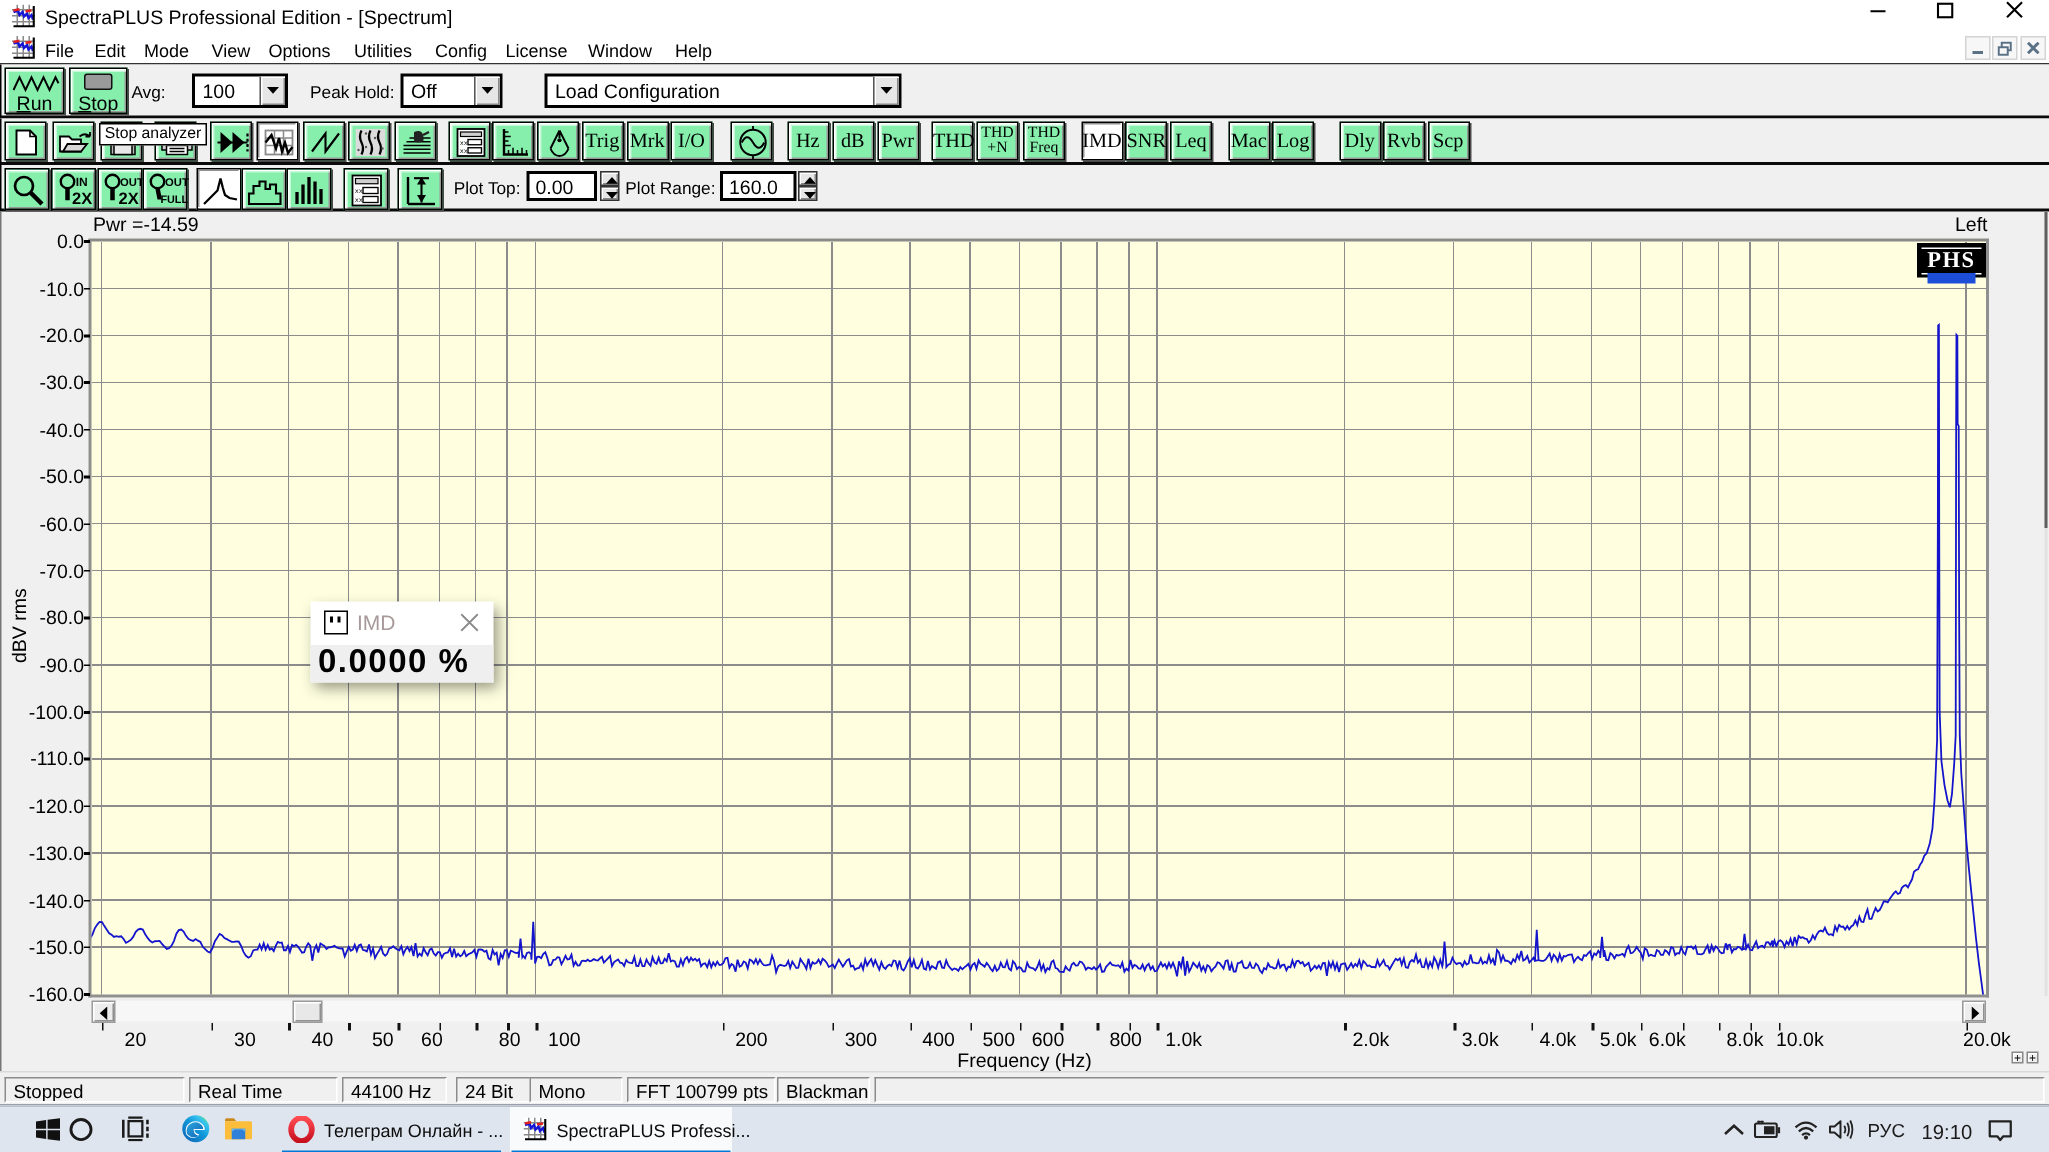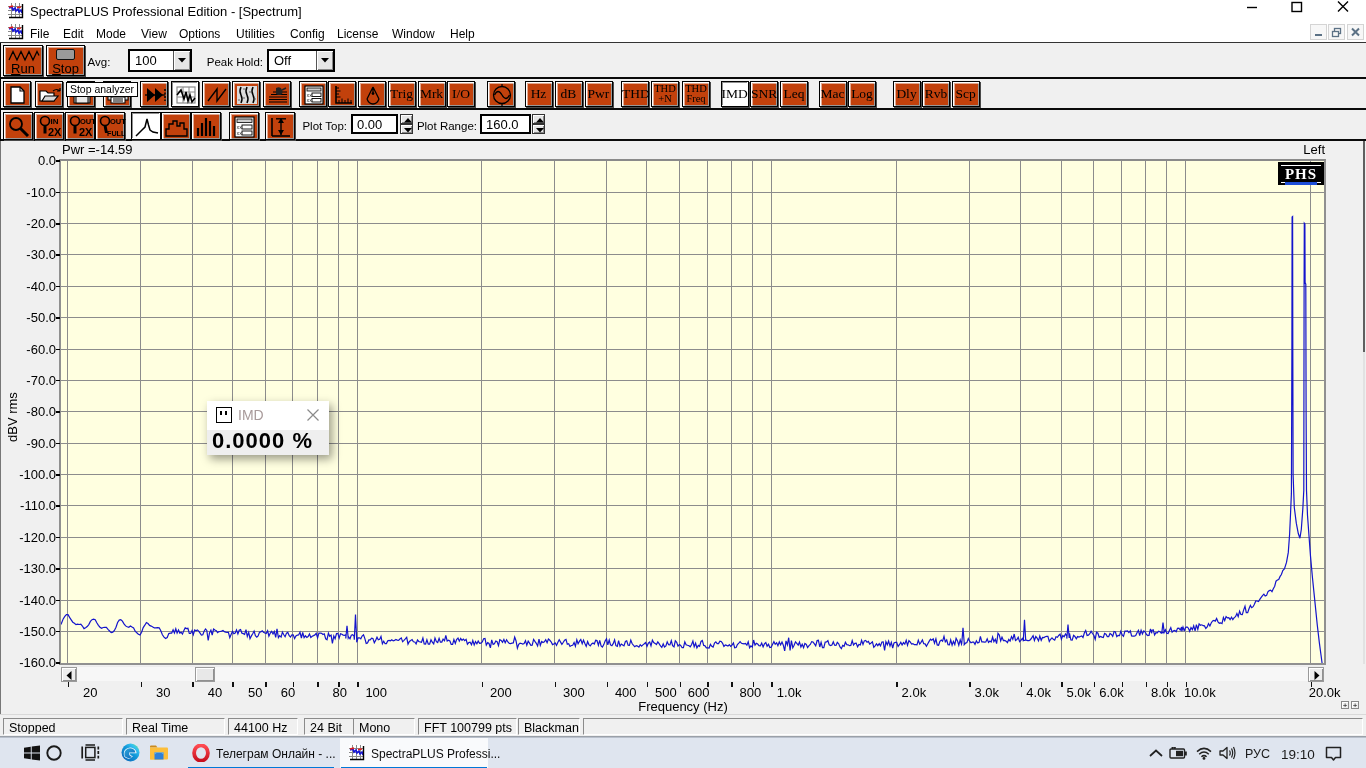--- a/index.html
+++ b/index.html
@@ -7,21 +7,21 @@
 
 #titlebar{left:0;top:0;width:1366px;height:22px;background:#fff}
 #title{left:30px;top:4px;font-size:13px}
 #menubar{left:0;top:22px;width:1366px;height:21px;background:#fff;border-bottom:1px solid #333}
 .menu{top:5px;font-size:12px}
 .mdib{top:2px;width:17px;height:16px;background:#f7f7f7;border:1px solid #d4d4d4}
 
 #tb1{left:0;top:43px;width:1366px;height:36px;background:#f0f0f0;border-bottom:2px solid #0a0a0a;border-left:1px solid #000}
 #tb2{left:0;top:79px;width:1366px;height:31px;background:#f0f0f0;border-bottom:2px solid #0a0a0a;border-left:1px solid #000}
 #tb3{left:0;top:110px;width:1366px;height:31px;background:#f0f0f0;border-bottom:2px solid #0a0a0a;border-left:1px solid #000}
-.tbtn{border:1px solid #000;background:#c2410c;box-shadow:inset 1px 1px 0 #fff,inset 2px 2px 0 rgba(255,255,255,.55),inset -1px -1px 0 #989898,1px 1px 0 #4a4a4a}
+.tbtn{border:1px solid #000;background:#86efac;box-shadow:inset 1px 1px 0 #fff,inset 2px 2px 0 rgba(255,255,255,.55),inset -1px -1px 0 #989898,1px 1px 0 #4a4a4a}
 .pressed{background:#fff;box-shadow:inset -1px -1px 0 #fff,inset 1px 1px 0 #909090,1px 1px 0 #4a4a4a}
 .b2{top:1.5px;width:28px;height:26px;text-align:center}
 .b3{top:1.5px;width:30px;height:28px;text-align:center}
 .serifbtn{font-family:"Liberation Serif",serif;font-size:13.5px;line-height:24px}
 .serifbtn2{font-family:"Liberation Serif",serif;font-size:10.5px;line-height:10.5px;padding-top:2px}
 .lbl{font-size:11.5px}
 .combo{height:23px;background:#fff;border:2px solid #000}
 .combo .txt{position:absolute;left:5px;top:2px;font-size:13px;white-space:nowrap}
 .carrow{position:absolute;right:0;top:0;width:17px;height:19px;background:#e6e6e6;border-left:1px solid #555;box-shadow:inset 1px 1px 0 #fff,inset -1px -1px 0 #888}
 .carrow svg{position:absolute;left:4px;top:7px}
@@ -130,20 +130,28 @@
       <div class="txt">100</div>
       <div class="carrow">
         <svg width="9" height="5">
           <path d="M0 0 L8 0 L4 4.5 Z" fill="#000"></path>
         </svg>
       </div>
     </div>
  <div class="abs lbl" style="left:195px;top:13px;width:67px;text-align:right">Peak Hold:</div>
  <div class="abs combo" style="left:266px;top:6px;width:68px">
       <div class="txt">Off</div>
+      <div class="carrow">
+        <svg width="9" height="5">
+          <path d="M0 0 L8 0 L4 4.5 Z" fill="#000"></path>
+        </svg>
+      </div>
+    </div>
+ <div class="abs combo" style="left:362px;top:6px;width:238px">
+      <div class="txt">Load Configuration</div>
       <div class="carrow">
         <svg width="9" height="5">
           <path d="M0 0 L8 0 L4 4.5 Z" fill="#000"></path>
         </svg>
       </div>
     </div>
 </div>
 <div class="abs" id="tb2">
  <div class="abs tbtn b2" style="left:2px">
       <svg class="abs" style="left:6px;top:4px" width="16" height="18">
@@ -477,21 +485,21 @@
 <div class="ytick" style="top:568.2px"></div>
 <div class="ytick" style="top:599.5px"></div>
 <div class="ytick" style="top:630.9px"></div>
 <div class="ytick" style="top:662.3px"></div>
 <div class="abs" style="left:4px;top:366px;width:16px;height:76px">
     <div style="transform:rotate(-90deg);transform-origin:0 0;position:absolute;left:1px;top:76px;width:76px;font-size:13px;white-space:nowrap">dBV rms</div>
   </div>
 <div class="abs" id="phs">
  <div class="abs" style="left:3px;top:2.5px;width:40px;height:1px;background:#fff"></div>
  <div class="abs" style="left:3px;top:19.5px;width:40px;height:1px;background:#fff"></div>
- <div class="abs" style="left:0;top:4px;width:46px;text-align:center;color:#fff;font-family:'Liberation Serif',serif;font-weight:bold;font-size:15px;letter-spacing:1px"><span style="border-bottom:3px solid #1d4ed8">PHS</span></div>
+ <div class="abs" style="left:0;top:4px;width:46px;text-align:center;color:#fff;font-family:'Liberation Serif',serif;font-weight:bold;font-size:15px;letter-spacing:1px"><span style="border-bottom:7px solid #1d4ed8">PHS</span></div>
 </div>
 <div class="abs" id="imd">
  <div class="abs" style="left:9px;top:6px;width:16px;height:16px;border:1.5px solid #000">
       <div style="position:absolute;left:3px;top:3px;width:2px;height:4px;background:#000"></div>
       <div style="position:absolute;left:8px;top:3px;width:2px;height:4px;background:#000"></div>
     </div>
  <div class="abs" style="left:31px;top:6px;font-size:14px;color:#a89a9a">IMD</div>
  <svg class="abs" style="left:99px;top:7px" width="14" height="14">
       <path d="M1.5 1.5 L12.5 12.5 M12.5 1.5 L1.5 12.5" stroke="#8a8a8a" stroke-width="1.2"></path>
     </svg>

